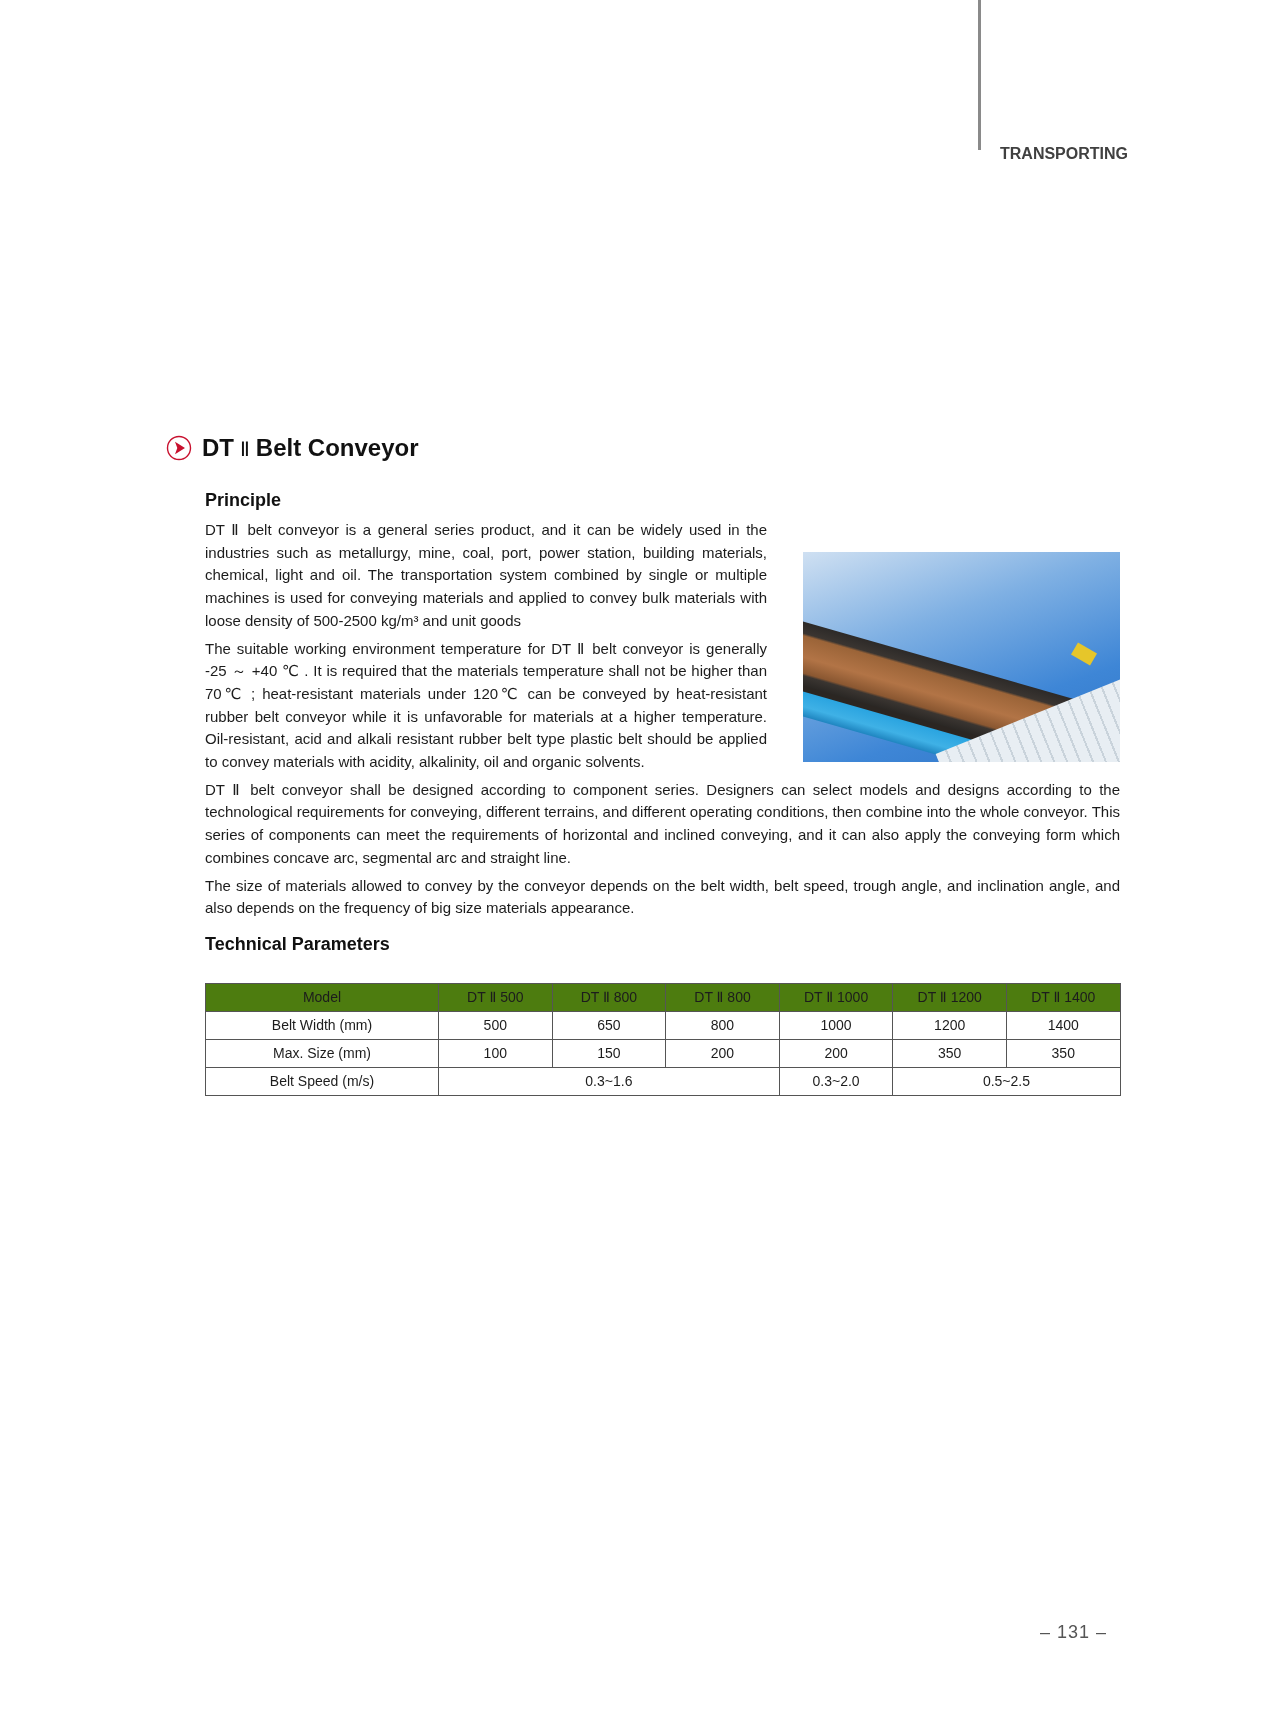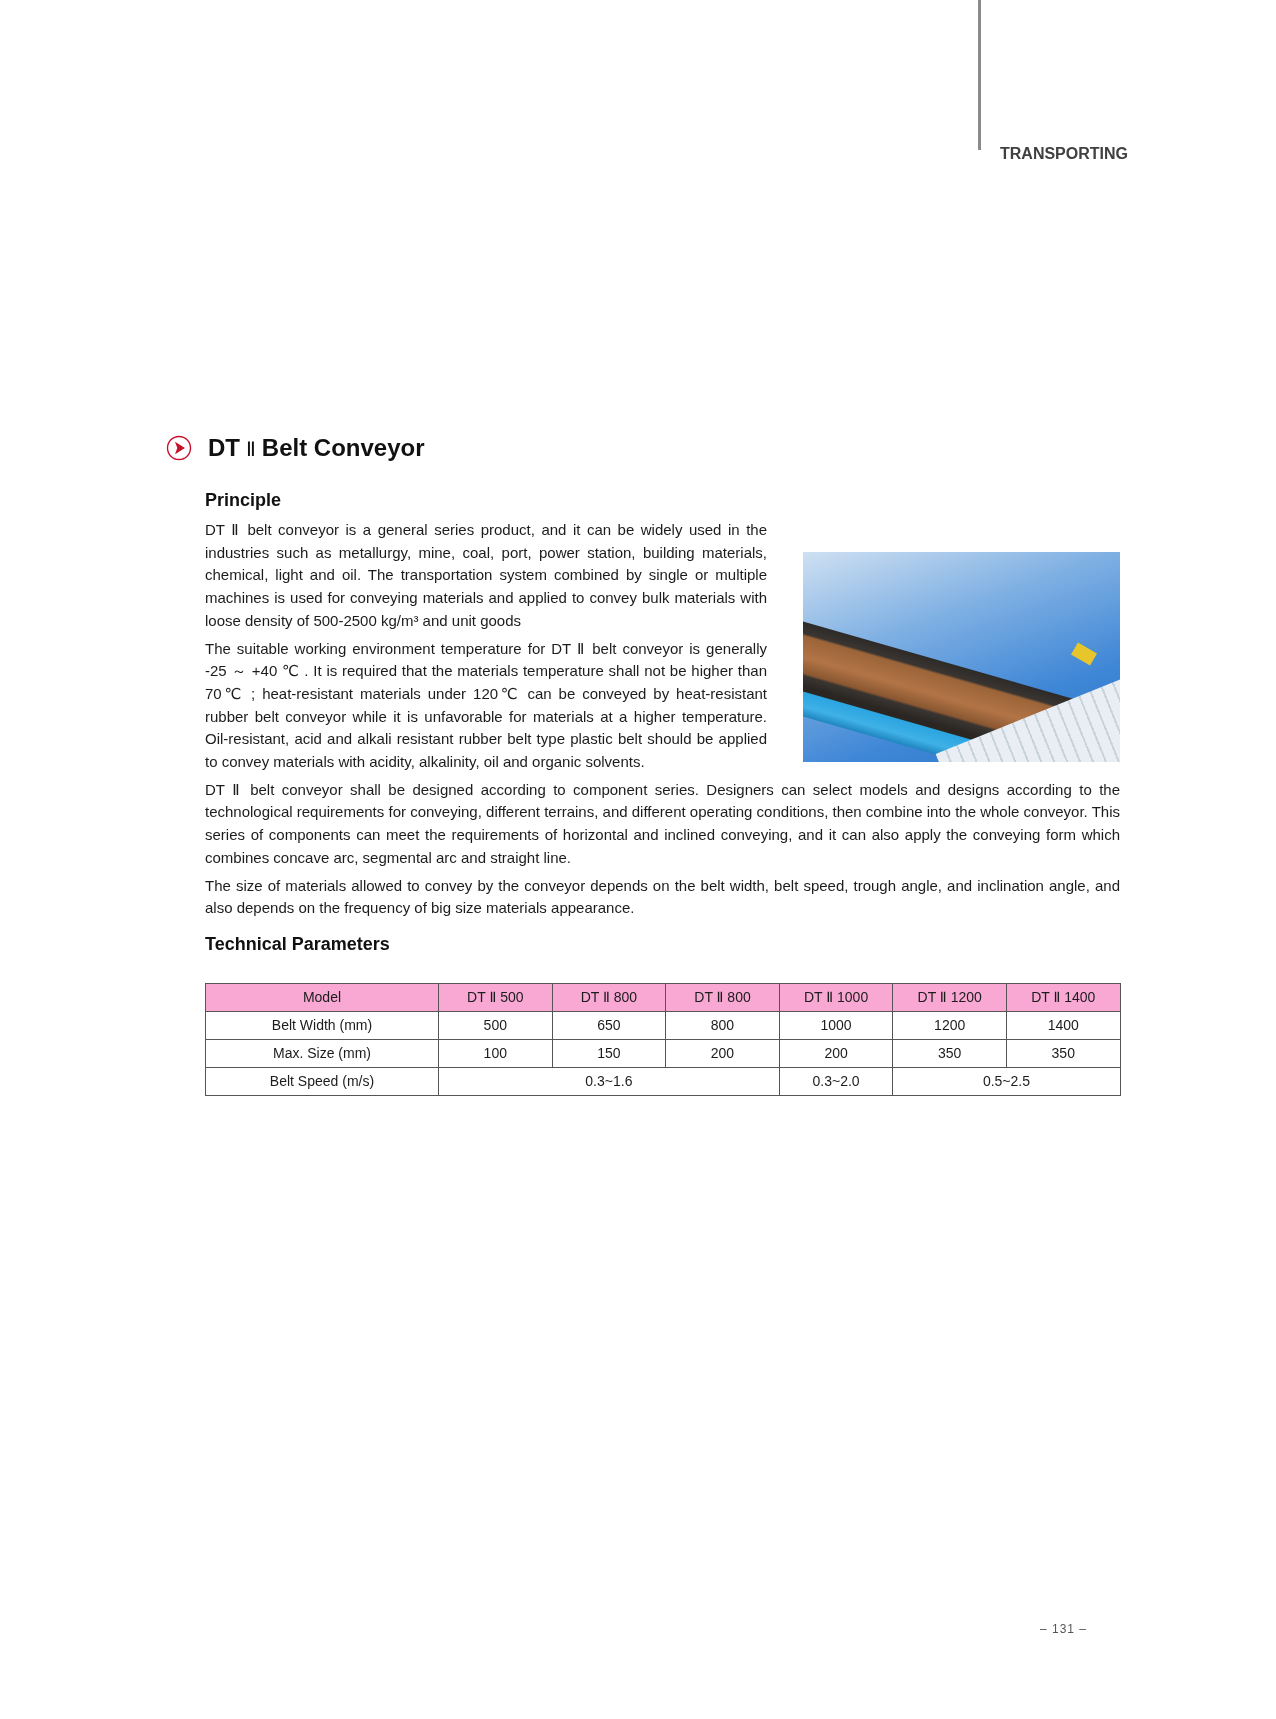--- a/index.html
+++ b/index.html
@@ -32,21 +32,21 @@
       font-size: 16px;
       color: #404040;
       letter-spacing: 0px;
     }
     .title-row {
       position: absolute;
       left: 166px;
       top: 434px;
       display: flex;
       align-items: center;
-      gap: 16px;
+      gap: 10px;
     }
     .title-icon {
       width: 26px;
       height: 26px;
       display: inline-block;
     }
     .title-text {
       font-family: "Liberation Sans", sans-serif;
       font-weight: bold;
       font-size: 24px;
@@ -149,30 +149,30 @@
       table-layout: fixed;
     }
     table.params th, table.params td {
       border: 1.5px solid #555555;
       height: 27px;
       text-align: center;
       padding: 0;
       font-weight: normal;
     }
     table.params thead th {
-      background: #f9a8d4;
+      background: #4d7c0f;
     }
     table.params col.label-col { width: 233px; }
     table.params col.val-col { width: 113.6px; }
     .page-number {
       position: absolute;
       left: 1040px;
       top: 1622px;
       font-family: "Liberation Sans", sans-serif;
-      font-size: 12px;
+      font-size: 18px;
       color: #555555;
       letter-spacing: 1px;
     }
   </style>
 </head>
 <body>
 
 <div class="header-rule"></div>
 <div class="section-label">TRANSPORTING</div>
 

